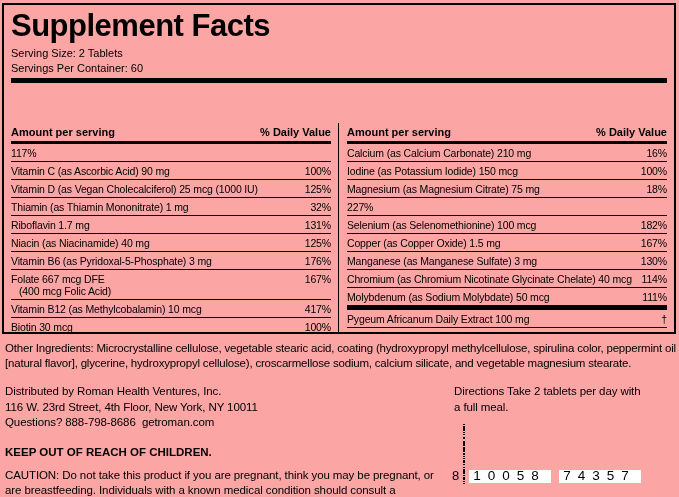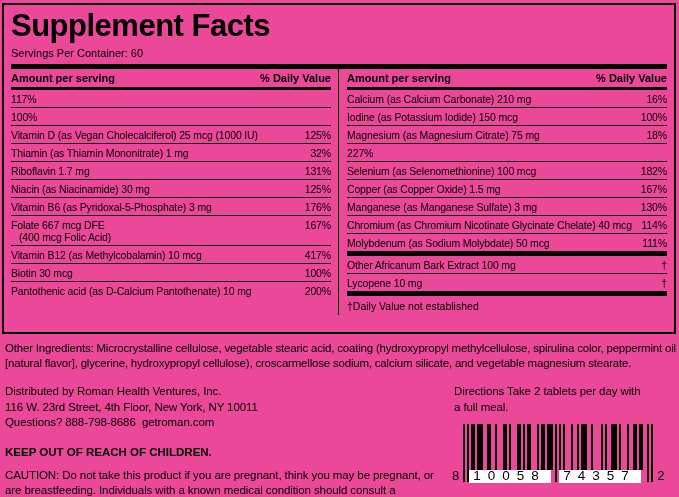--- a/index.html
+++ b/index.html
@@ -4,34 +4,34 @@
 <style>
   * { box-sizing: border-box; }
   html, body { margin: 0; padding: 0; }
   body {
     width: 679px; height: 497px;
     background: #ffffff;
     font-family: "Liberation Sans", sans-serif;
     color: #000;
     -webkit-font-smoothing: antialiased;
   }
-  .page { position: relative; width: 679px; height: 497px; padding: 3px 3px 16px 2px; overflow: hidden; background:#ec4899; }
+  .page { position: relative; width: 679px; height: 497px; padding: 3px 3px 16px 2px; overflow: hidden; background:#fca5a5; }
 
   
   .facts-box { border: 2px solid #000; padding: 2px 7px 0 7px; height: 331px; overflow: hidden; }
   .title {
     font-size: 31px; font-weight: bold; letter-spacing: -0.5px;
     line-height: 36px; margin: 1px 0 2px 0;
   }
   .serving-line { font-size: 11px; line-height: 14.5px; }
   .bar { background: #000; height: 5px; }
   .bar-top { margin-top: 3px; }
 
   .table-wrap { display: flex; align-items: stretch; }
-  .col { flex: 1 1 0; min-width: 0; }
+  .col { flex: 1 1 0; min-width: 0; margin-top: 40px; }
   .col-left  { padding-right: 7px; border-right: 1px solid #000; }
   .col-right { padding-left: 8px; }
 
   .col-header {
     display: flex; justify-content: space-between;
     font-size: 11px; font-weight: bold;
     padding: 3px 0 2px 0;
     border-bottom: 3px solid #000;
     line-height: 13px;
   }
@@ -60,71 +60,73 @@
 
   .directions { font-size: 11.5px; line-height: 15.5px; width: 190px; margin-left: 12px; letter-spacing: -0.1px; }
 
   
   .barcode-wrap {
     display: flex; align-items: flex-end;
     margin: 9px 0 0 auto;
     width: 228px;
   }
   .bc-digit { font-size: 13px; line-height: 13px; padding: 0 4px 1px 4px; }
-  .bc-bars { position: relative; height: 59px; display: flex; align-items: flex-start; }
+  .bc-bars { position: relative; height: 59px; display: flex; align-items: center; flex-direction: column; }
   .bc-module { height: 46px; }
   .bc-module.guard { height: 58px; }
   .bc-group {
     position: absolute; bottom: 0; height: 13px;
     background: #fff; color: #000;
     font-size: 13.5px; line-height: 12px;
     letter-spacing: 7px; text-indent: 4px;
     white-space: nowrap;
   }
   .bc-group1 { left: 6px;  width: 82px; }
   .bc-group2 { left: 96px; width: 82px; }
 </style>
 </head>
 <body>
 
 <div class="page">
 
   <div class="facts-box">
     <div class="title">Supplement Facts</div>
+    <div class="serving-line">Serving Size: 2 Tablets</div>
     <div class="serving-line">Servings Per Container: 60</div>
     <div class="bar bar-top"></div>
 
     <div class="table-wrap">
 
       <div class="col col-left">
         <div class="col-header">
           <span>Amount per serving</span>
           <span>% Daily Value</span>
         </div>
         <div class="rows" id="left-rows">
             <div class="row">
               <span class="row-dv">117%</span>
             </div>
             <div class="row">
+              <span class="row-name">Vitamin C (as Ascorbic Acid)  90 mg</span>
               <span class="row-dv">100%</span>
             </div>
             <div class="row">
               <span class="row-name">Vitamin D (as Vegan Cholecalciferol)  25 mcg (1000 IU)</span>
               <span class="row-dv">125%</span>
             </div>
             <div class="row">
               <span class="row-name">Thiamin (as Thiamin Mononitrate)  1 mg</span>
               <span class="row-dv">32%</span>
             </div>
             <div class="row">
               <span class="row-name">Riboflavin  1.7 mg</span>
               <span class="row-dv">131%</span>
             </div>
             <div class="row">
-              <span class="row-name">Niacin (as Niacinamide)  30 mg</span>
+              <span class="row-name">Niacin (as Niacinamide)  40 mg</span>
               <span class="row-dv">125%</span>
             </div>
             <div class="row">
               <span class="row-name">Vitamin B6 (as Pyridoxal-5-Phosphate)  3 mg</span>
               <span class="row-dv">176%</span>
             </div>
             <div class="row">
               <span class="row-name">Folate  667 mcg DFE<span class="sub">(400 mcg Folic Acid)</span></span>
               <span class="row-dv">167%</span>
             </div>
@@ -182,21 +184,21 @@
               <span class="row-dv">114%</span>
             </div>
             <div class="row">
               <span class="row-name">Molybdenum (as Sodium Molybdate)  50 mcg</span>
               <span class="row-dv">111%</span>
             </div>
           </div>
         <div class="bar"></div>
         <div class="rows" id="right-extra-rows">
             <div class="row">
-              <span class="row-name">Other Africanum Bark Extract  100 mg</span>
+              <span class="row-name">Pygeum Africanum Daily Extract  100 mg</span>
               <span class="row-dv">†</span>
             </div>
             <div class="row">
               <span class="row-name">Lycopene  10 mg</span>
               <span class="row-dv">†</span>
             </div>
           </div>
         <div class="bar"></div>
         <div class="footnote">†Daily Value not established</div>
       </div>

